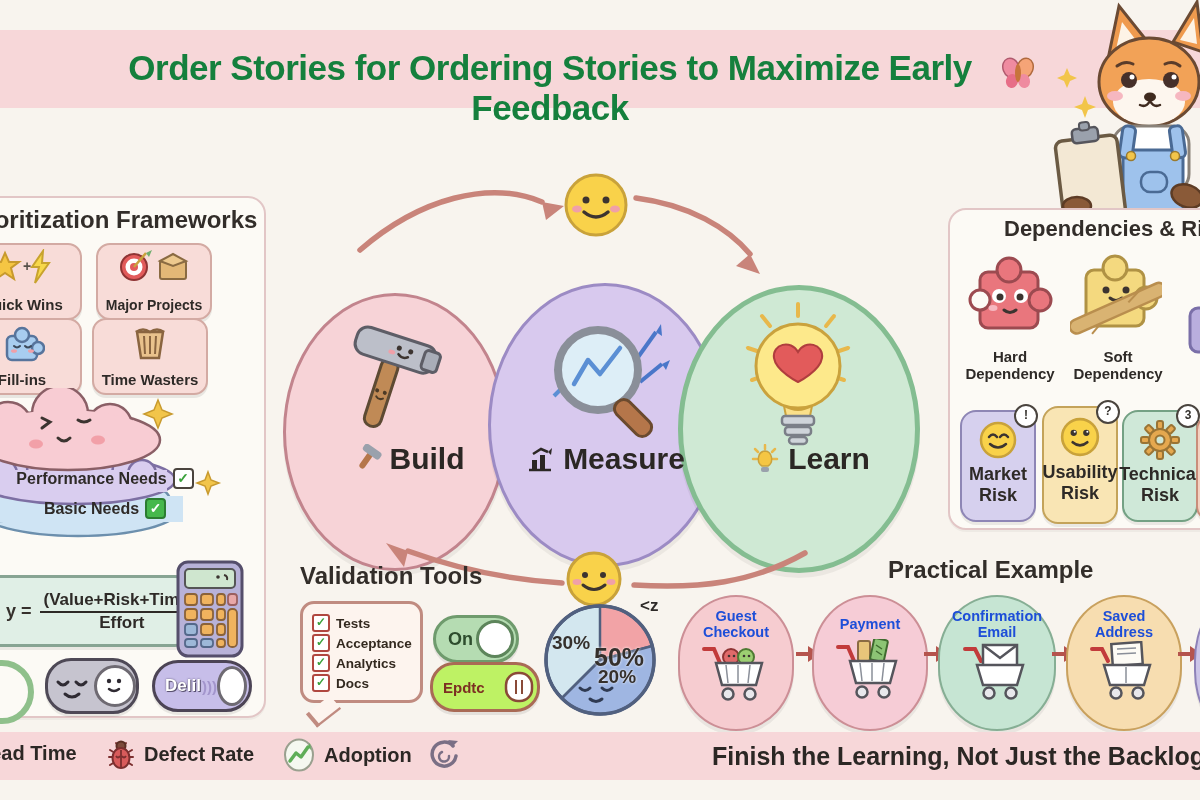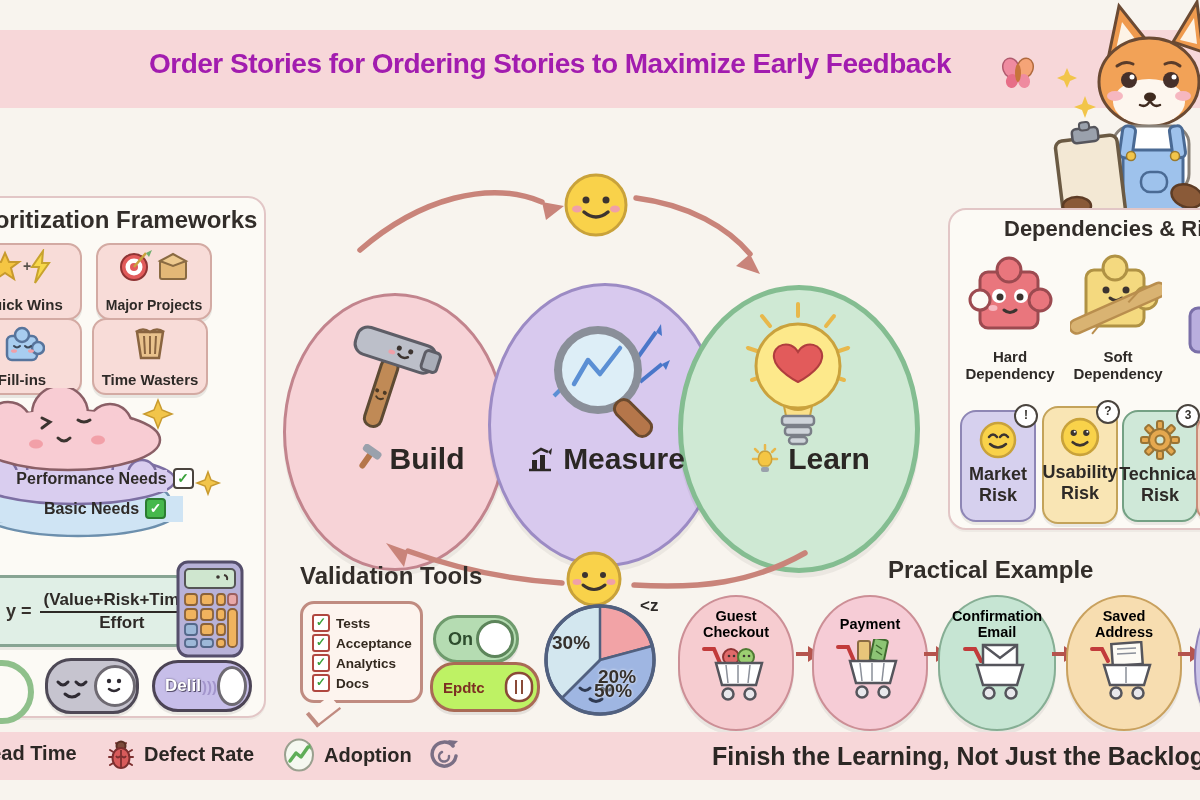--- a/index.html
+++ b/index.html
@@ -2,22 +2,22 @@
 <html><head>
 <meta charset="utf-8">
 <style>
   html,body{margin:0;padding:0;}
   body{width:1200px;height:800px;position:relative;overflow:hidden;
        background:#f8f4ee;font-family:"Liberation Sans",sans-serif;color:#35302c;}
   .abs{position:absolute;}
   .bold{font-weight:bold;}
   .pre{white-space:pre-line;}
   .banner{left:0;top:30px;width:1200px;height:78px;background:#f7d7d9;}
-  .page-title{left:60px;top:48px;width:980px;text-align:center;font-size:28px;font-weight:bold;
-              letter-spacing:-0.5px;color:#a21caf;}
+  .page-title{left:60px;top:48px;width:980px;text-align:center;font-size:35px;font-weight:bold;
+              letter-spacing:-0.5px;color:#15803d;}
   .panel{border:2px solid #e2c6c6;border-radius:18px;background:#fcfaf5;box-shadow:0 2px 0 rgba(0,0,0,0.04);}
   .panel-h{font-size:24px;font-weight:bold;color:#322d29;}
   .card{background:#f8dcd8;border:2px solid #d3aaa3;border-radius:14px;box-shadow:0 3px 0 rgba(0,0,0,0.08);
         display:flex;flex-direction:column;align-items:center;justify-content:flex-end;padding-bottom:5px;}
   .card .lbl{font-size:15px;font-weight:bold;color:#2e2a27;}
   .card .ic{position:absolute;top:4px;}
   .needs-lbl{font-size:16px;font-weight:bold;color:#2e2a27;display:flex;align-items:center;gap:6px;}
   .chk{display:inline-block;width:17px;height:17px;border:2px solid #4a443e;border-radius:4px;background:#fff;
        color:#3aa23c;font-weight:bold;font-size:14px;line-height:16px;text-align:center;}
   .chk.fill{background:#46b84c;border-color:#2c7d31;color:#fff;}
@@ -33,21 +33,21 @@
        color:#3aa23c;font-weight:bold;font-size:12px;line-height:13px;text-align:center;}
   .toggle{display:flex;align-items:center;border-radius:26px;box-shadow:0 3px 0 rgba(0,0,0,0.08);}
   .knob{background:#fff;border-radius:50%;border:3px solid #6e6a72;}
   .chip{border-radius:16px;display:flex;flex-direction:column;align-items:center;padding-top:8px;
         box-shadow:0 3px 0 rgba(0,0,0,0.07);}
   .chip .lbl{font-size:18px;font-weight:bold;text-align:center;color:#2e2a27;line-height:1.15;margin-top:4px;}
   .badge{position:absolute;top:-8px;right:-4px;width:20px;height:20px;border-radius:50%;background:#fff;
          border:2px solid #4a443e;font-size:12px;font-weight:bold;text-align:center;line-height:18px;color:#33302c;}
   .oval{border-radius:50% / 46%;display:flex;flex-direction:column;align-items:center;padding-top:12px;
         box-shadow:0 4px 0 rgba(0,0,0,0.06);}
-  .oval .lbl{font-size:14.5px;font-weight:bold;text-align:center;line-height:1.1;color:#000000;}
+  .oval .lbl{font-size:14.5px;font-weight:bold;text-align:center;line-height:1.1;color:#1d4ed8;}
   .dep-lbl{font-size:15px;font-weight:bold;text-align:center;line-height:1.15;color:#2e2a27;}
   .footer{left:0;top:732px;width:1200px;height:48px;background:#f7d7d9;}
   .metric{display:flex;align-items:center;gap:8px;font-size:20px;font-weight:bold;color:#2b2724;}
   .slogan{font-size:25px;font-weight:bold;color:#2b2724;white-space:nowrap;}
 </style>
 </head>
 <body>
 
 <div class="abs banner"></div>
 <div class="abs page-title">Order Stories for Ordering Stories to Maximize Early Feedback</div>
@@ -369,21 +369,21 @@
 <svg class="abs" style="left:540px;top:596px;" width="122" height="126" viewBox="0 0 122 126">
   <circle cx="60" cy="64" r="54" fill="#d3e7ef" stroke="#51607f" stroke-width="3"></circle>
   <path d="M60,64 L60,10 A54,54 0 0 1 112.1,50 Z" fill="#f2a3a6" stroke="#51607f" stroke-width="2.5"></path>
   <path d="M60,64 L112.1,50 A54,54 0 0 1 21.8,102.2 Z" fill="#9fb6e2" stroke="#51607f" stroke-width="2.5"></path>
   <path d="M60,64 L21.8,102.2 A54,54 0 0 1 60,10" fill="none" stroke="#51607f" stroke-width="2.5"></path>
   <circle cx="60" cy="64" r="54" fill="none" stroke="#51607f" stroke-width="3.5"></circle>
   <path d="M40,92 q5,5 10,0 M62,92 q5,5 10,0" stroke="#2f3a52" stroke-width="3" fill="none" stroke-linecap="round"></path>
   <path d="M50,103 q6,5 12,0" stroke="#2f3a52" stroke-width="3" fill="none" stroke-linecap="round"></path>
 </svg>
 <span class="abs bold" style="left:552px;top:632px;font-size:19px;">30%</span>
-<span class="abs bold" style="left:594px;top:680px;font-size:19px;text-shadow:0 0 3px #fff;">50%</span>
+<span class="abs bold" style="left:594px;top:643px;font-size:25px;text-shadow:0 0 3px #fff;">50%</span>
 <span class="abs bold" style="left:598px;top:666px;font-size:19px;text-shadow:0 0 3px #fff;">20%</span>
 <span class="abs bold" style="left:640px;top:596px;font-size:17px;color:#2e2a28;">&lt;z</span>
 
 <div class="abs panel" style="left:948px;top:208px;width:300px;height:318px;"></div>
 <div class="abs panel-h" style="left:1004px;top:216px;font-size:22px;white-space:nowrap;">Dependencies &amp; Risk</div>
 
 <svg class="abs" style="left:966px;top:250px;" width="88" height="94" viewBox="0 0 88 94">
   <rect x="14" y="22" width="58" height="56" rx="8" fill="#e9767d" stroke="#9c4a50" stroke-width="3"></rect>
   <circle cx="43" cy="20" r="12" fill="#e9767d" stroke="#9c4a50" stroke-width="3"></circle>
   <circle cx="74" cy="50" r="11" fill="#e9767d" stroke="#9c4a50" stroke-width="3"></circle>

